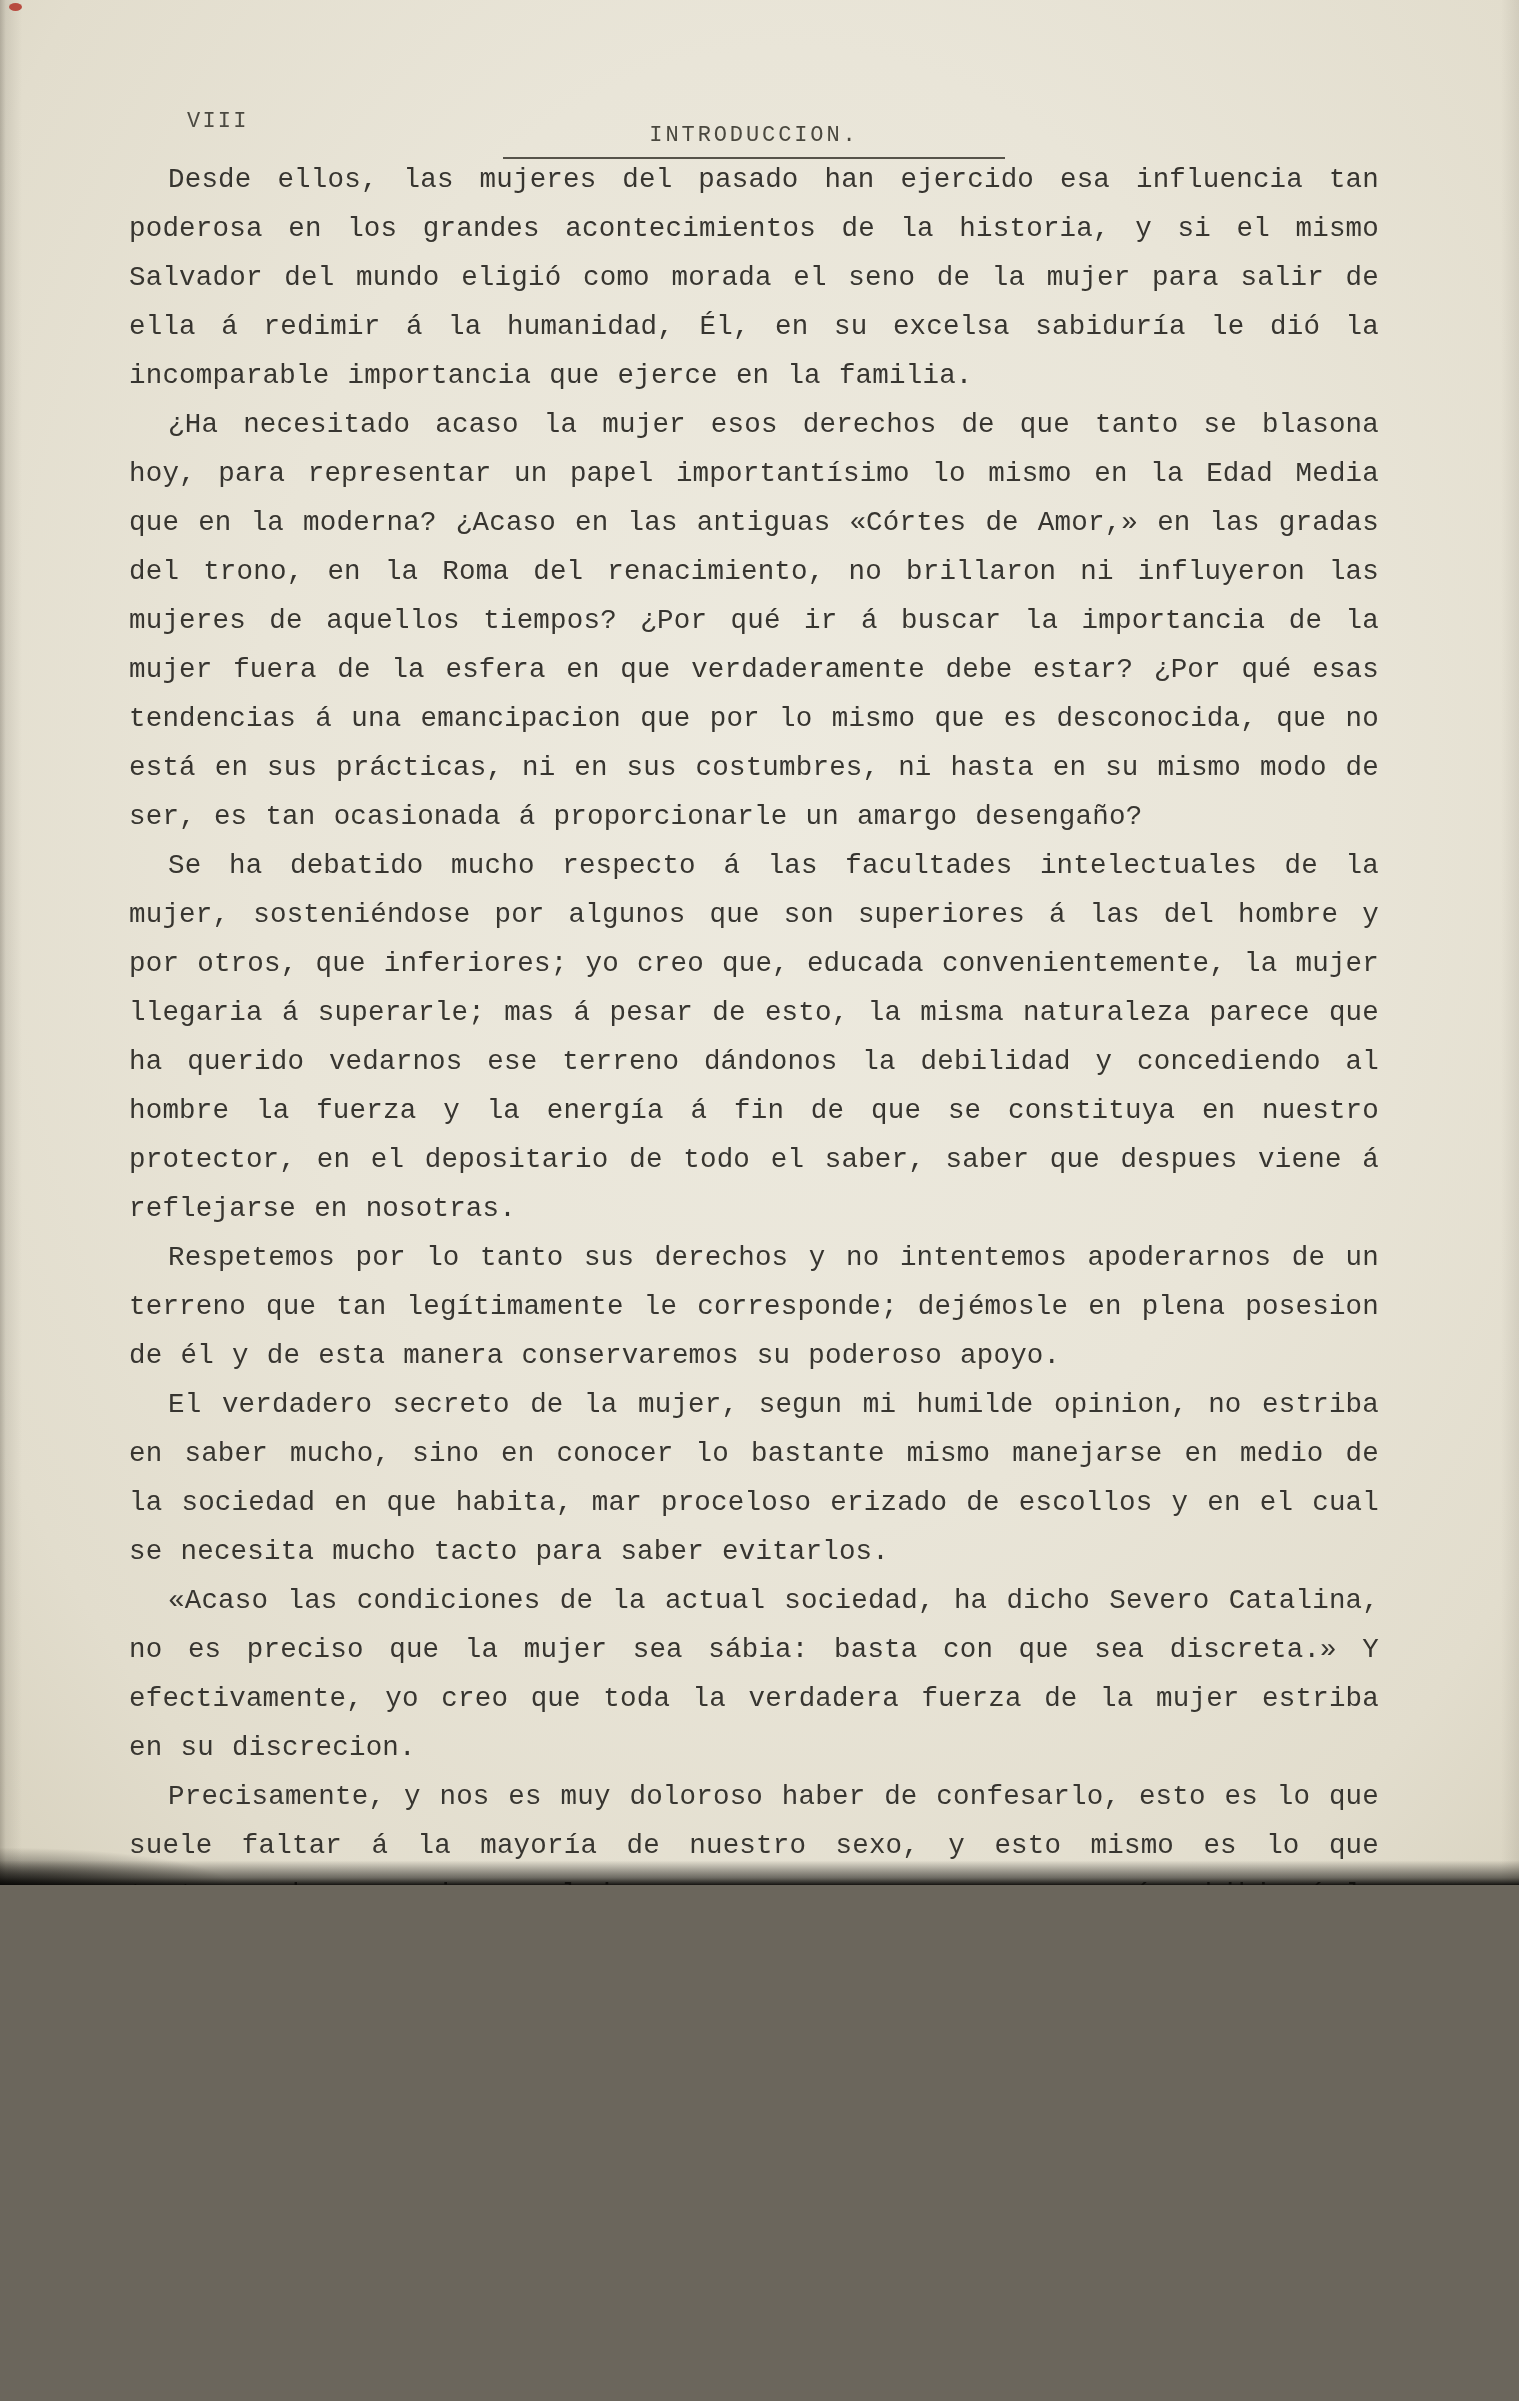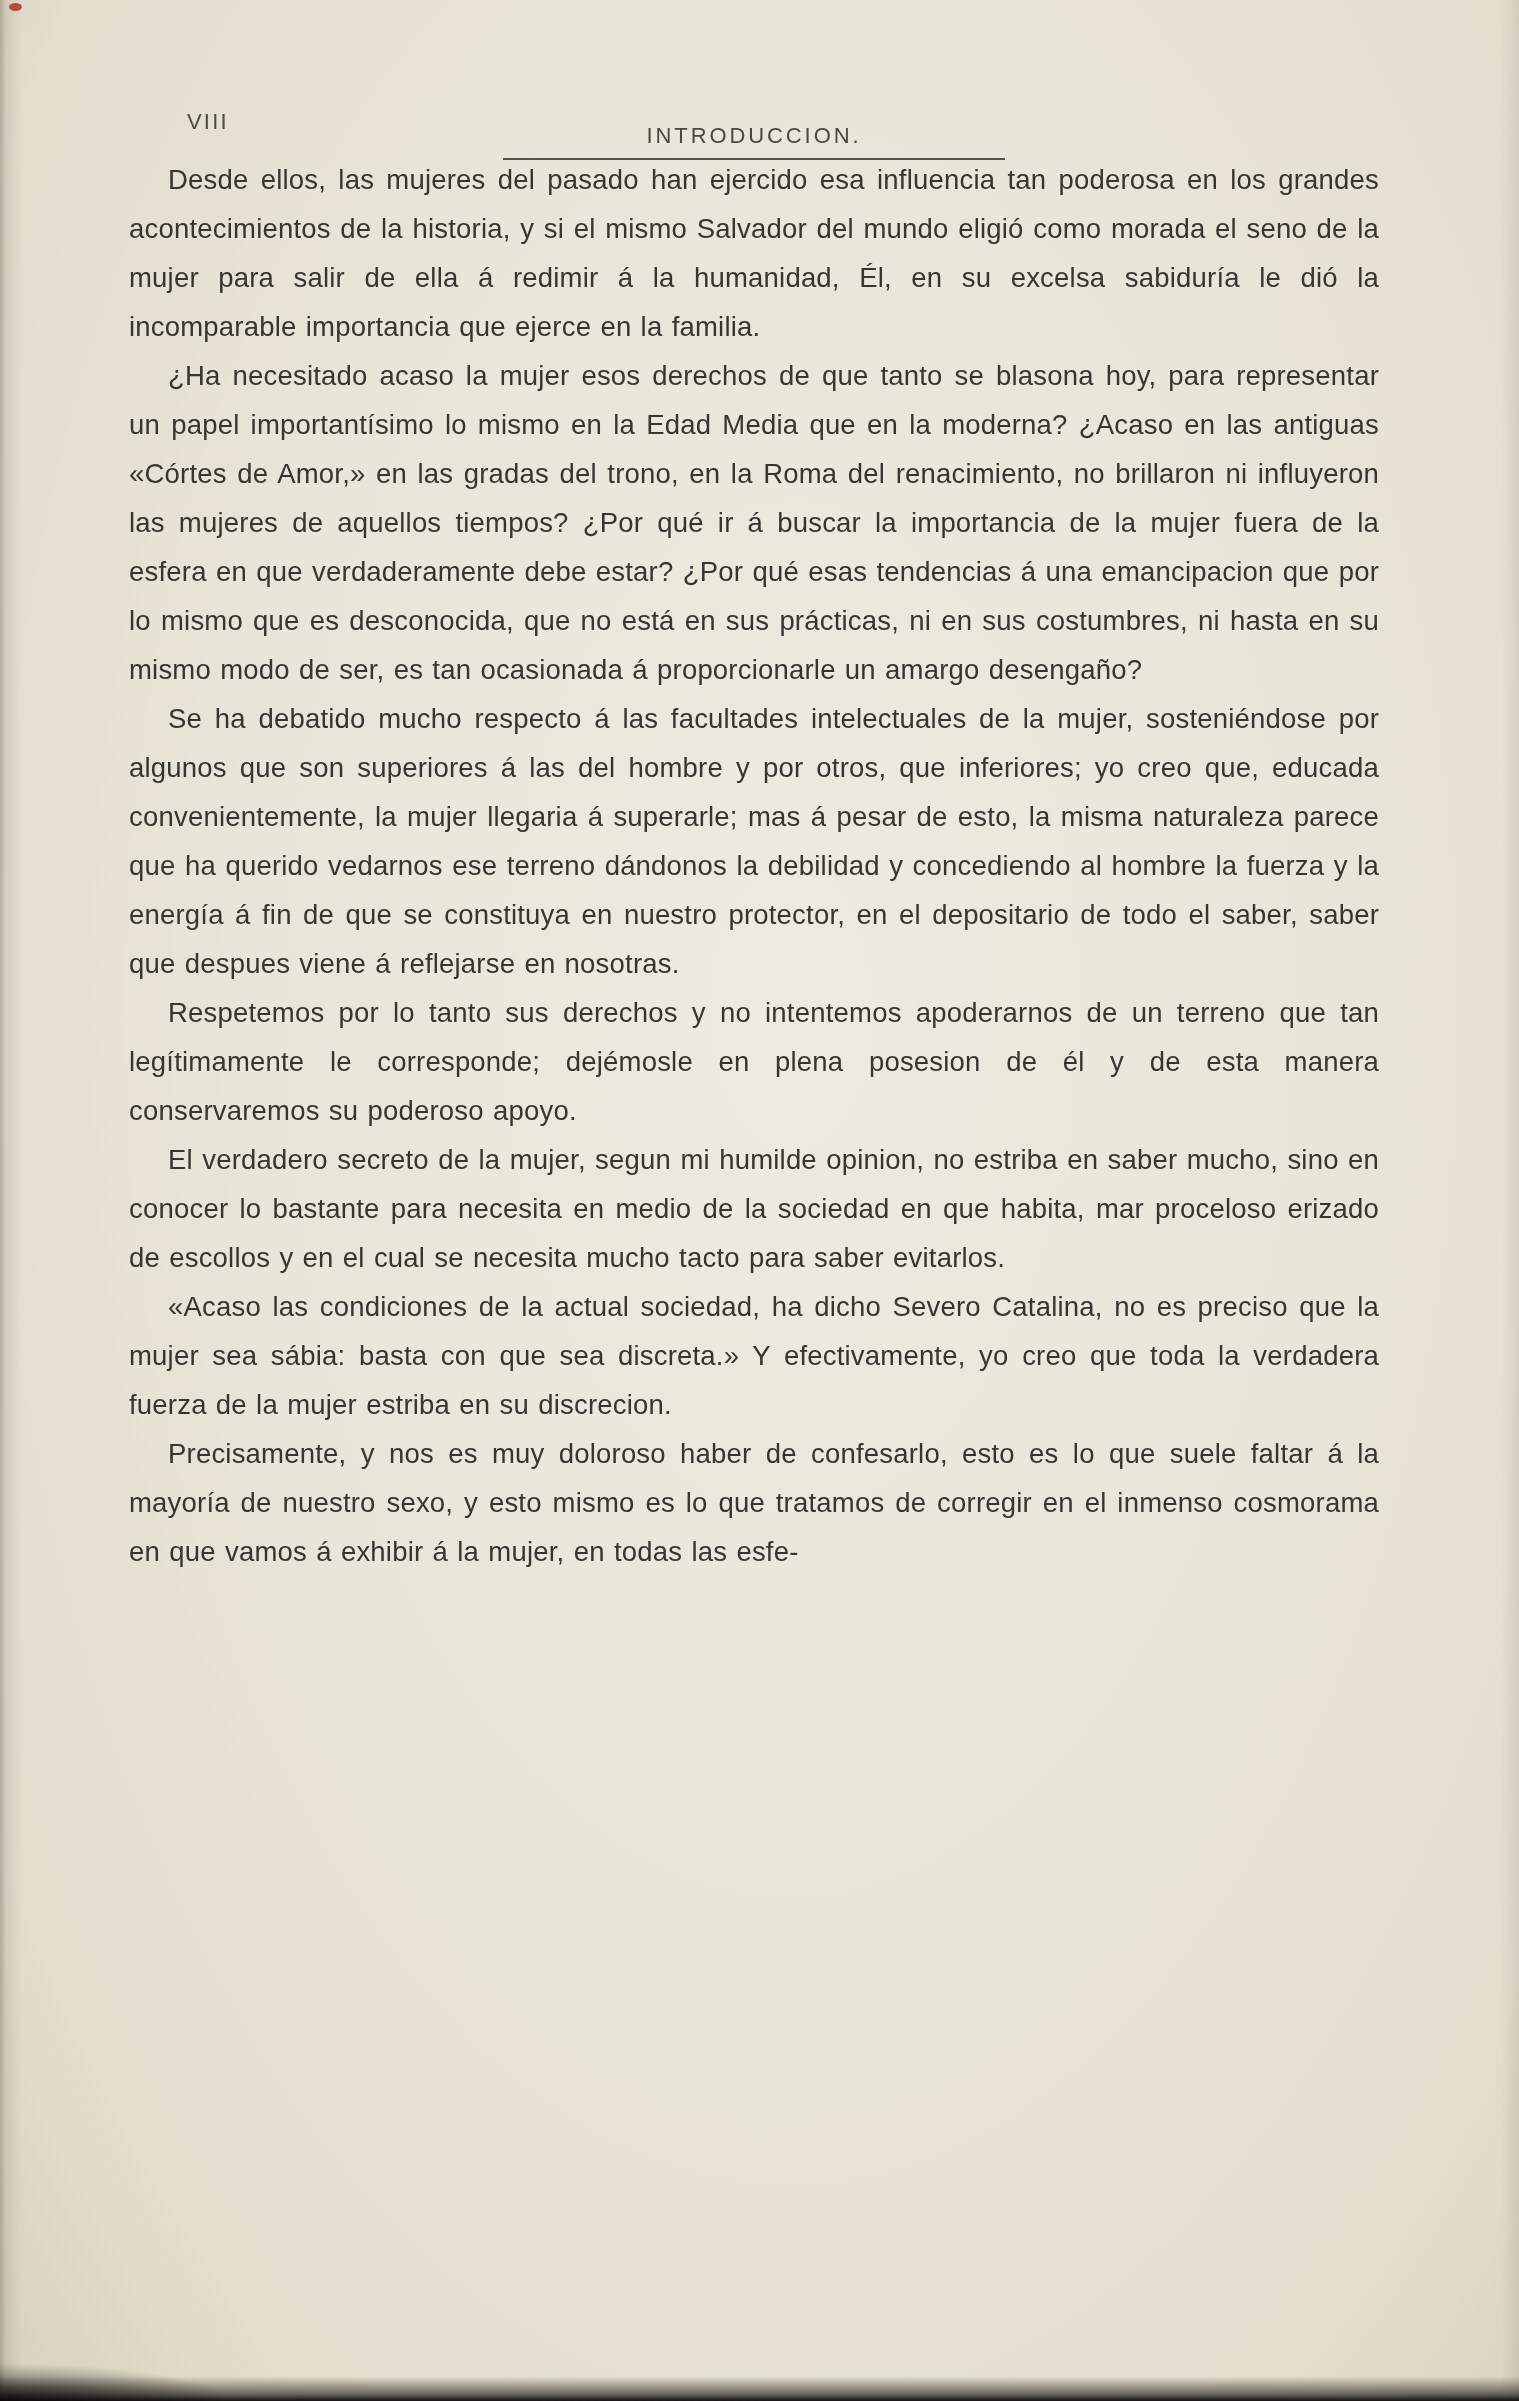--- a/index.html
+++ b/index.html
@@ -4,24 +4,24 @@
 <style>
   html, body {
     margin: 0;
     padding: 0;
     background: #6b665c;
   }
 
   .page {
     position: relative;
     width: 1520px;
-    height: 2401px;
+    height: 1885px;
     margin: 0 auto;
     overflow: hidden;
-    font-family: Liberation Sans, sans-serif;
+    font-family: Liberation Mono, monospace;
     background:
       linear-gradient(90deg, rgba(55,48,38,0.28) 0px, rgba(55,48,38,0.10) 5.8px, rgba(55,48,38,0) 22px),
       linear-gradient(270deg, rgba(55,48,38,0.10) 0px, rgba(55,48,38,0) 19px),
       radial-gradient(ellipse at 52% 42%, #edeadf 0%, #e9e5d8 48%, #e2ddcd 82%, #d8d2bf 100%);
     color: #34322c;
   }
 
   
   .speck {
     position: absolute;
@@ -125,21 +125,21 @@
       <span class="running-title">INTRODUCCION.</span>
       <span class="header-rule"></span>
     </span>
   </div>
 
   <div class="body-text">
     <p>Desde ellos, las mujeres del pasado han ejercido esa influencia tan poderosa en los grandes acontecimientos de la historia, y si el mismo Salvador del mundo eligió como morada el seno de la mujer para salir de ella á redimir á la humanidad, Él, en su excelsa sabiduría le dió la incomparable importancia que ejerce en la familia.</p>
     <p>¿Ha necesitado acaso la mujer esos derechos de que tanto se blasona hoy, para representar un papel importantísimo lo mismo en la Edad Media que en la moderna? ¿Acaso en las antiguas «Córtes de Amor,» en las gradas del trono, en la Roma del renacimiento, no brillaron ni influyeron las mujeres de aquellos tiempos? ¿Por qué ir á buscar la importancia de la mujer fuera de la esfera en que verdaderamente debe estar? ¿Por qué esas tendencias á una emancipacion que por lo mismo que es desconocida, que no está en sus prácticas, ni en sus costumbres, ni hasta en su mismo modo de ser, es tan ocasionada á proporcionarle un amargo desengaño?</p>
     <p>Se ha debatido mucho respecto á las facultades intelectuales de la mujer, sosteniéndose por algunos que son superiores á las del hombre y por otros, que inferiores; yo creo que, educada convenientemente, la mujer llegaria á superarle; mas á pesar de esto, la misma naturaleza parece que ha querido vedarnos ese terreno dándonos la debilidad y concediendo al hombre la fuerza y la energía á fin de que se constituya en nuestro protector, en el depositario de todo el saber, saber que despues viene á reflejarse en nosotras.</p>
     <p>Respetemos por lo tanto sus derechos y no intentemos apoderarnos de un terreno que tan legítimamente le corresponde; dejémosle en plena posesion de él y de esta manera conservaremos su poderoso apoyo.</p>
-    <p>El verdadero secreto de la mujer, segun mi humilde opinion, no estriba en saber mucho, sino en conocer lo bastante para necesita en medio de la sociedad en que habita, mar proceloso erizado de escollos y en el cual se necesita mucho tacto para saber evitarlos.</p>
+    <p>El verdadero secreto de la mujer, segun mi humilde opinion, no estriba en saber mucho, sino en conocer lo bastante mismo manejarse en medio de la sociedad en que habita, mar proceloso erizado de escollos y en el cual se necesita mucho tacto para saber evitarlos.</p>
     <p>«Acaso las condiciones de la actual sociedad, ha dicho Severo Catalina, no es preciso que la mujer sea sábia: basta con que sea discreta.» Y efectivamente, yo creo que toda la verdadera fuerza de la mujer estriba en su discrecion.</p>
     <p>Precisamente, y nos es muy doloroso haber de confesarlo, esto es lo que suele faltar á la mayoría de nuestro sexo, y esto mismo es lo que tratamos de corregir en el inmenso cosmorama en que vamos á exhibir á la mujer, en todas las esfe-</p>
   </div>
 
   <div class="bottom-edge-left"></div>
   <div class="bottom-edge"></div>
 
 </div>
 
 

